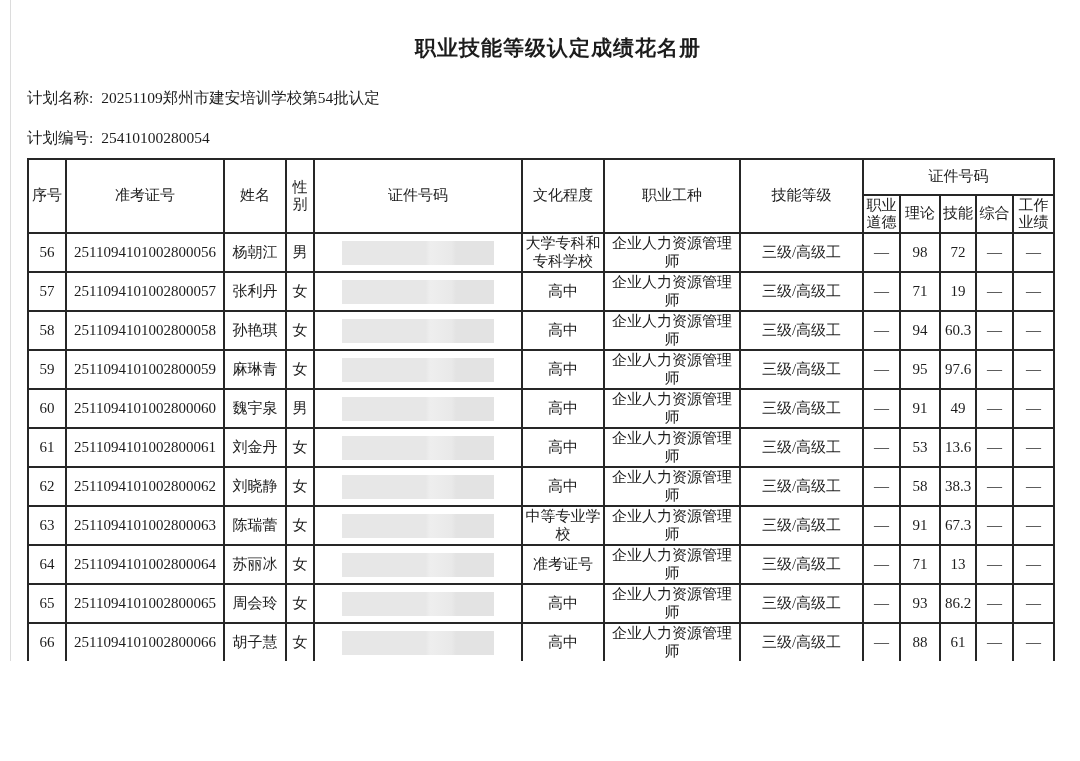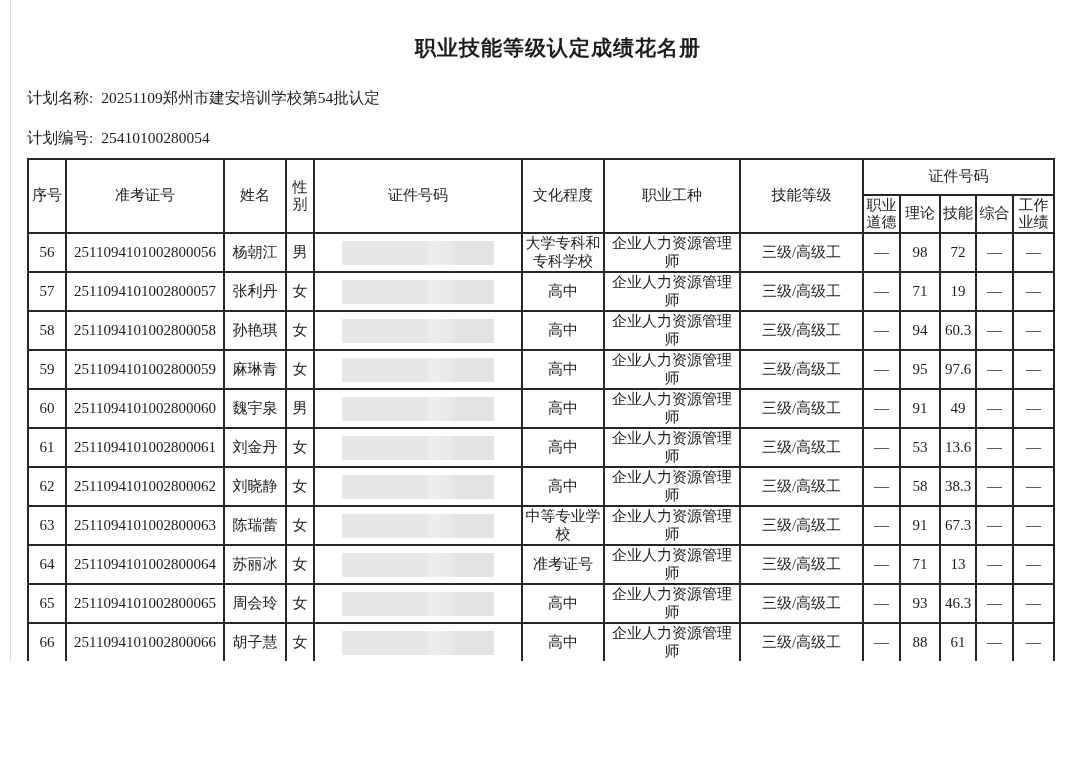--- a/index.html
+++ b/index.html
@@ -288,21 +288,21 @@
       <td>周会玲</td>
       <td>女</td>
       <td>
             <div class="redact"></div>
           </td>
       <td>高中</td>
       <td>企业人力资源管理师</td>
       <td>三级/高级工</td>
       <td>—</td>
       <td>93</td>
-      <td>46.3</td>
+      <td>86.2</td>
       <td>—</td>
       <td>—</td>
     </tr>
 
     <tr>
       <td>66</td>
       <td>2511094101002800066</td>
       <td>胡子慧</td>
       <td>女</td>
       <td>

